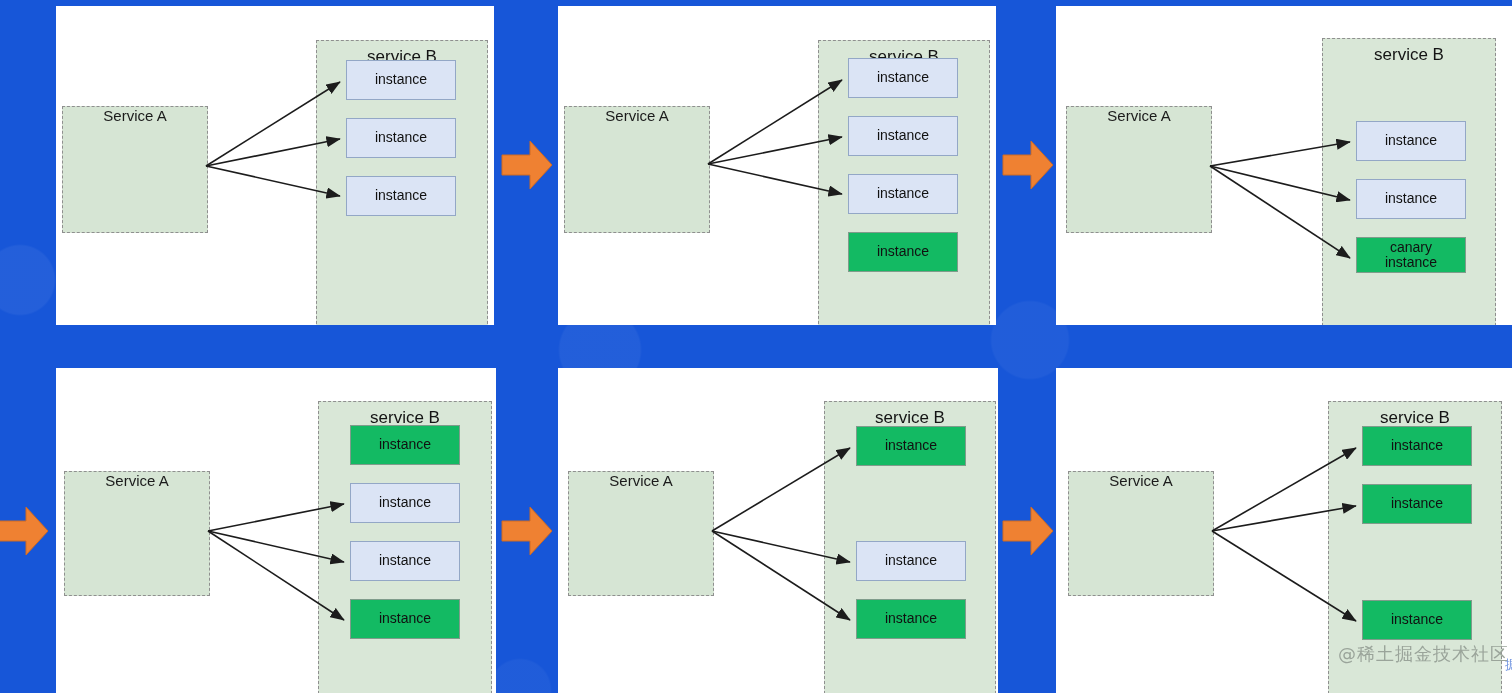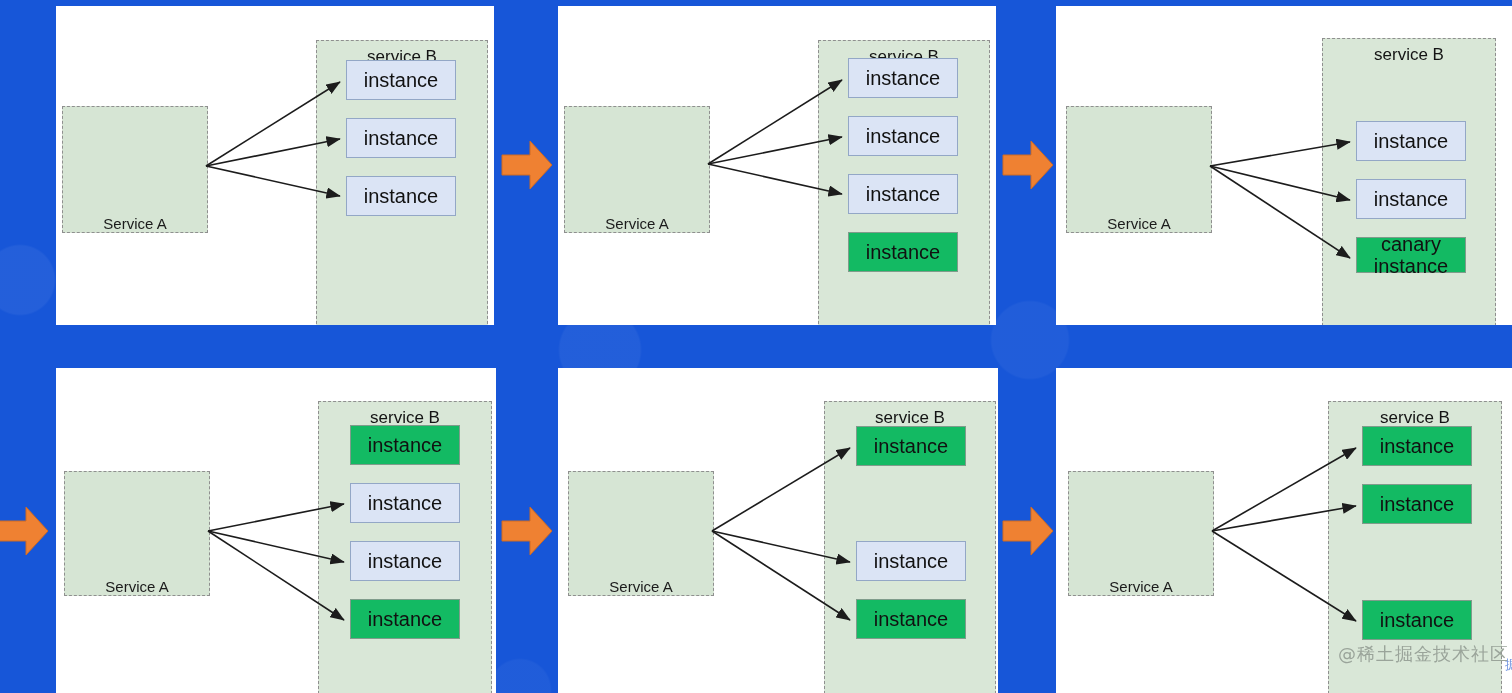--- a/index.html
+++ b/index.html
@@ -24,40 +24,40 @@
 
   .panel{
     position:absolute;
     background:#ffffff;
     overflow:hidden;
   }
   .svc-a{
     position:absolute;
     background:#d6e5d4;
     border:1px dashed #8f8f8f;
-    display:flex;align-items:flex-end;justify-content:center;
+    display:flex;align-items:flex-start;justify-content:center;
     font-size:15px;color:#1b1b1b;
   }
   .svc-b{
     position:absolute;
     background:#d9e7d7;
     border:1px dashed #8f8f8f;
     margin-top:21px;
   }
   .svc-b-title{
     position:absolute;
     left:0;right:0;top:6px;
     text-align:center;
     font-size:17px;color:#141414;
   }
   .inst{
     position:absolute;
     display:flex;align-items:center;justify-content:center;
     text-align:center;
-    font-size:20px;color:#111;
+    font-size:14px;color:#111;
     line-height:1.1;
     box-sizing:border-box;
   }
   .inst.blue{background:#dbe4f5;border:1px solid #93a7c6;}
   .inst.green{background:#13ba63;border:1px solid #7f9c8b;}
 
   .arrows{position:absolute;left:0;top:0;width:100%;height:100%;pointer-events:none;}
 
   .step-arrow{
     position:absolute;

